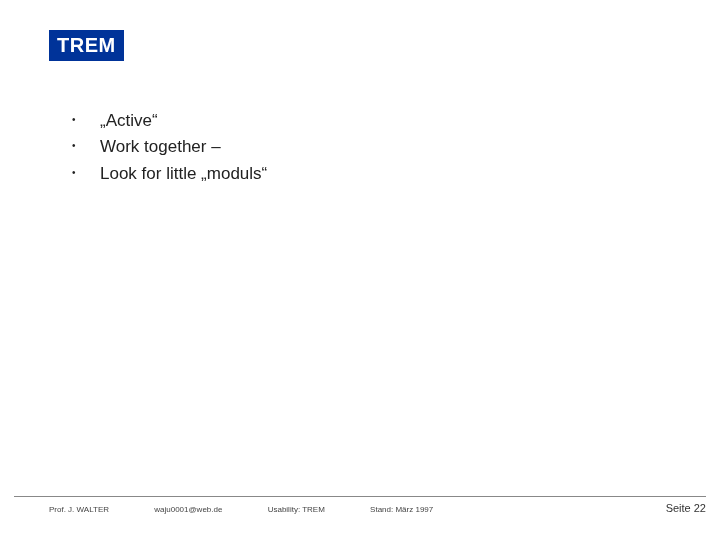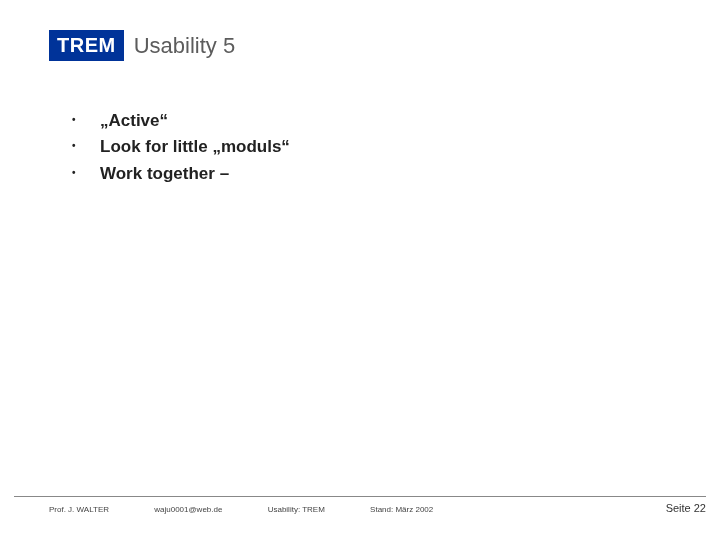--- a/index.html
+++ b/index.html
@@ -39,21 +39,20 @@
     color: #5c5c5c;
     font-size: 22px;
     margin-left: 10px;
     font-weight: normal;
   }
   .bullets {
     position: absolute;
     top: 108px;
     left: 100px;
     right: 26px;
-    font-weight: bold;
   }
   ul.list {
     list-style: none;
     margin: 0;
     padding: 0;
   }
   ul.list li {
     font-size: 17px;
     color: #222;
     line-height: 1.55;
@@ -96,36 +95,35 @@
     margin-left: 48px;
   }
 </style>
 </head>
 <body>
 
 <div class="slide">
 
   <div class="header">
     <span class="badge">TREM</span>
-    <span class="title">Usability 5</span>
   </div>
 
   <div class="bullets">
     <ul class="list">
       <li>„Active“</li>
+      <li>Work together –</li>
       <li>Look for little „moduls“</li>
-      <li>Work together –</li>
     </ul>
   </div>
 
   <div class="footer-line"></div>
 
   <div class="footer">
     <div class="footer-left">
       <span>Prof. J. WALTER</span>
       <span>waju0001@web.de</span>
       <span>Usability: TREM</span>
-      <span>Stand: März 2002</span>
+      <span>Stand: März 1997</span>
     </div>
     <div class="footer-right">Seite 22</div>
   </div>
 
 </div>
 
 </body></html>

